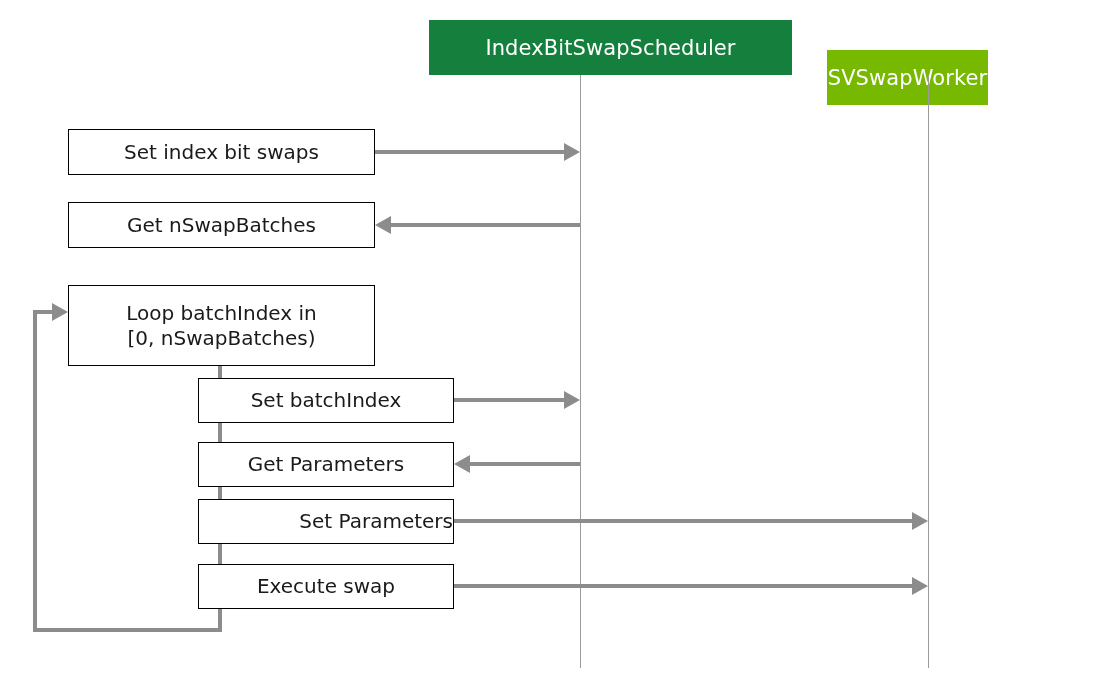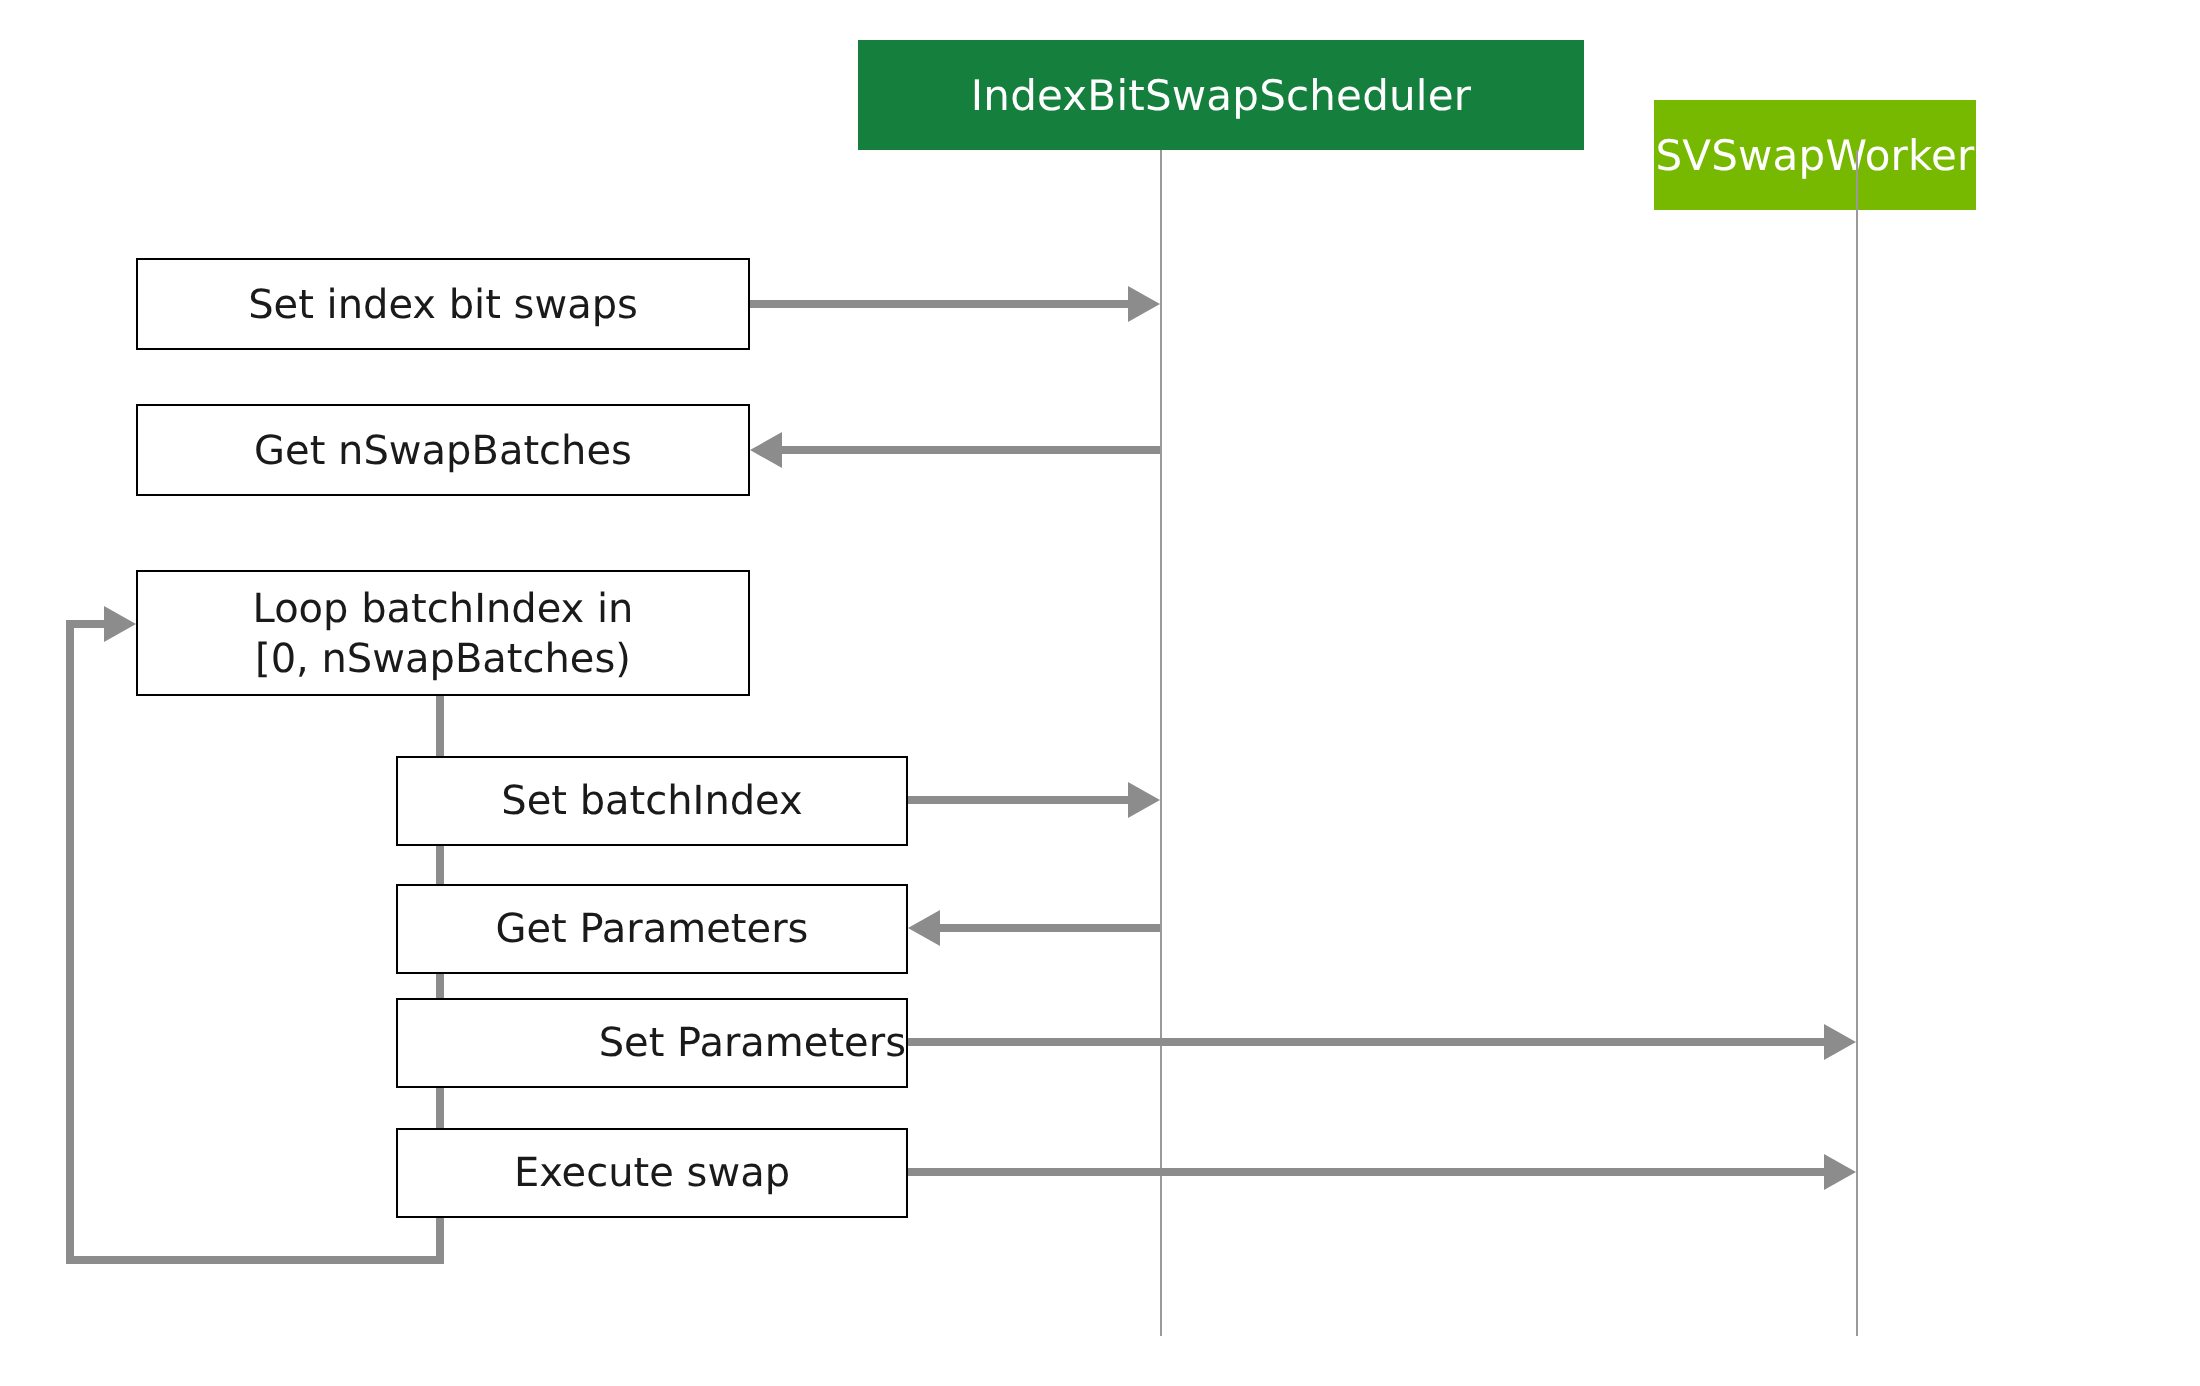--- a/index.html
+++ b/index.html
@@ -127,21 +127,21 @@
   </div>
   <div class="arrow-line" style="left:375px; top:150px; width:190px;"></div>
   <div class="arrow-head right" style="left:564px; top:143px;"></div>
 
   <div class="msgbox" style="left:68px; top:202px; width:307px; height:46px;text-align:center;">
     <span>Get nSwapBatches</span>
   </div>
   <div class="arrow-line" style="left:391px; top:223px; width:189px;"></div>
   <div class="arrow-head left" style="left:375px; top:216px;"></div>
 
-  <div class="msgbox two-line" style="left:68px; top:285px; width:307px; height:63px;">
+  <div class="msgbox two-line" style="left:68px; top:285px; width:307px; height:81px;">
     <span>Loop batchIndex in</span>
     <span>[0, nSwapBatches)</span>
   </div>
 
   <div class="msgbox" style="left:198px; top:378px; width:256px; height:45px;">
     <span>Set batchIndex</span>
   </div>
   <div class="arrow-line" style="left:454px; top:398px; width:111px;"></div>
   <div class="arrow-head right" style="left:564px; top:391px;"></div>
 

